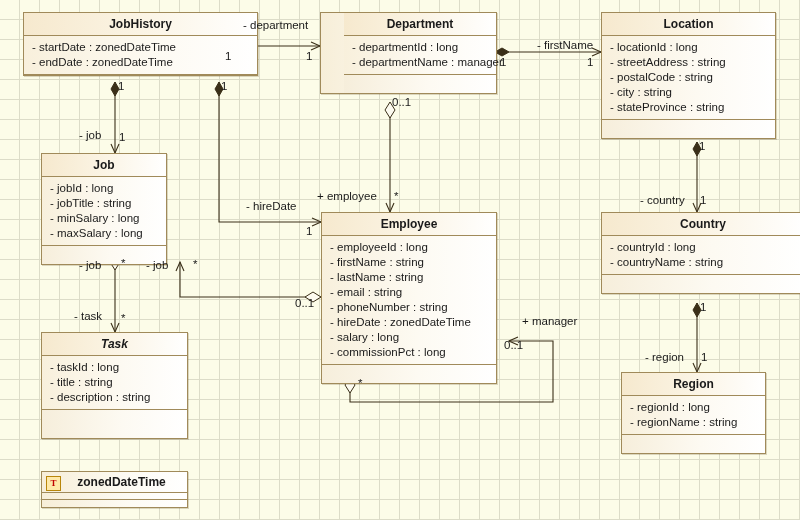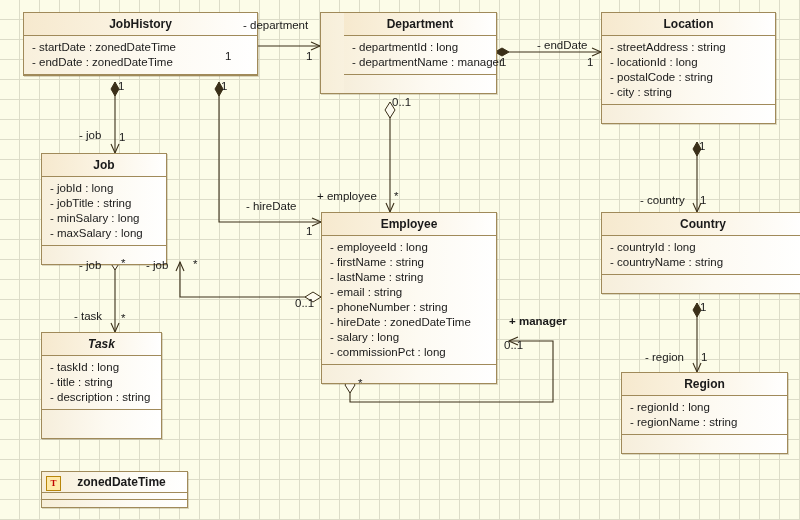--- a/index.html
+++ b/index.html
@@ -187,24 +187,25 @@
     <div class="uml-attrs">
       <div class="uml-attr">- departmentId : long</div>
       <div class="uml-attr">- departmentName : manager</div>
     </div>
     <div class="uml-ops"></div>
   </div>
 
   <div class="uml-class" style="left:601px; top:12px; width:175px;">
     <div class="uml-title">Location</div>
     <div class="uml-attrs">
+      <div class="uml-attr">- locationId : long</div>
       <div class="uml-attr">- streetAddress : string</div>
-      <div class="uml-attr">- locationId : long</div>
       <div class="uml-attr">- postalCode : string</div>
       <div class="uml-attr">- city : string</div>
+      <div class="uml-attr">- stateProvince : string</div>
     </div>
     <div class="uml-ops"></div>
   </div>
 
   <div class="uml-class" style="left:41px; top:153px; width:126px;">
     <div class="uml-title">Job</div>
     <div class="uml-attrs">
       <div class="uml-attr">- jobId : long</div>
       <div class="uml-attr">- jobTitle : string</div>
       <div class="uml-attr">- minSalary : long</div>
@@ -230,59 +231,59 @@
 
   <div class="uml-class" style="left:601px; top:212px; width:204px;">
     <div class="uml-title">Country</div>
     <div class="uml-attrs">
       <div class="uml-attr">- countryId : long</div>
       <div class="uml-attr">- countryName : string</div>
     </div>
     <div class="uml-ops"></div>
   </div>
 
-  <div class="uml-class" style="left:41px; top:332px; width:121px;">
+  <div class="uml-class" style="left:41px; top:332px; width:147px;">
     <div class="uml-title abstract">Task</div>
     <div class="uml-attrs">
       <div class="uml-attr">- taskId : long</div>
       <div class="uml-attr">- title : string</div>
       <div class="uml-attr">- description : string</div>
     </div>
     <div class="uml-ops" style="height:28px;"></div>
   </div>
 
-  <div class="uml-class" style="left:621px; top:372px; width:167px;">
+  <div class="uml-class" style="left:621px; top:372px; width:145px;">
     <div class="uml-title">Region</div>
     <div class="uml-attrs">
       <div class="uml-attr">- regionId : long</div>
       <div class="uml-attr">- regionName : string</div>
     </div>
     <div class="uml-ops"></div>
   </div>
 
   <div class="datatype-box" style="left:41px; top:471px; width:147px;">
     <div class="datatype-head">
       <span class="datatype-icon">T</span>
       <span>zonedDateTime</span>
     </div>
     <div class="datatype-row"></div>
     <div class="datatype-row"></div>
   </div>
 
   <span class="edge-label" style="left:243px; top:19px;">- department</span>
-  <span class="edge-label" style="left:537px; top:39px;">- endDate</span>
+  <span class="edge-label" style="left:537px; top:39px;">- firstName</span>
   <span class="edge-label" style="left:79px; top:129px;">- job</span>
   <span class="edge-label" style="left:246px; top:200px;">- hireDate</span>
   <span class="edge-label" style="left:317px; top:190px;">+ employee</span>
   <span class="edge-label" style="left:640px; top:194px;text-align:center;">- country</span>
   <span class="edge-label" style="left:645px; top:351px;">- region</span>
   <span class="edge-label" style="left:74px; top:310px;">- task</span>
   <span class="edge-label" style="left:79px; top:259px;">- job</span>
   <span class="edge-label" style="left:146px; top:259px;">- job</span>
-  <span class="edge-label" style="left:509px; top:315px;font-weight:bold;">+ manager</span>
+  <span class="edge-label" style="left:522px; top:315px;">+ manager</span>
 
   <span class="mult-label" style="left:225px; top:50px;">1</span>
   <span class="mult-label" style="left:306px; top:50px;">1</span>
   <span class="mult-label" style="left:500px; top:56px;">1</span>
   <span class="mult-label" style="left:587px; top:56px;">1</span>
   <span class="mult-label" style="left:118px; top:80px;">1</span>
   <span class="mult-label" style="left:119px; top:131px;">1</span>
   <span class="mult-label" style="left:221px; top:80px;">1</span>
   <span class="mult-label" style="left:306px; top:225px;">1</span>
   <span class="mult-label" style="left:392px; top:96px;">0..1</span>

